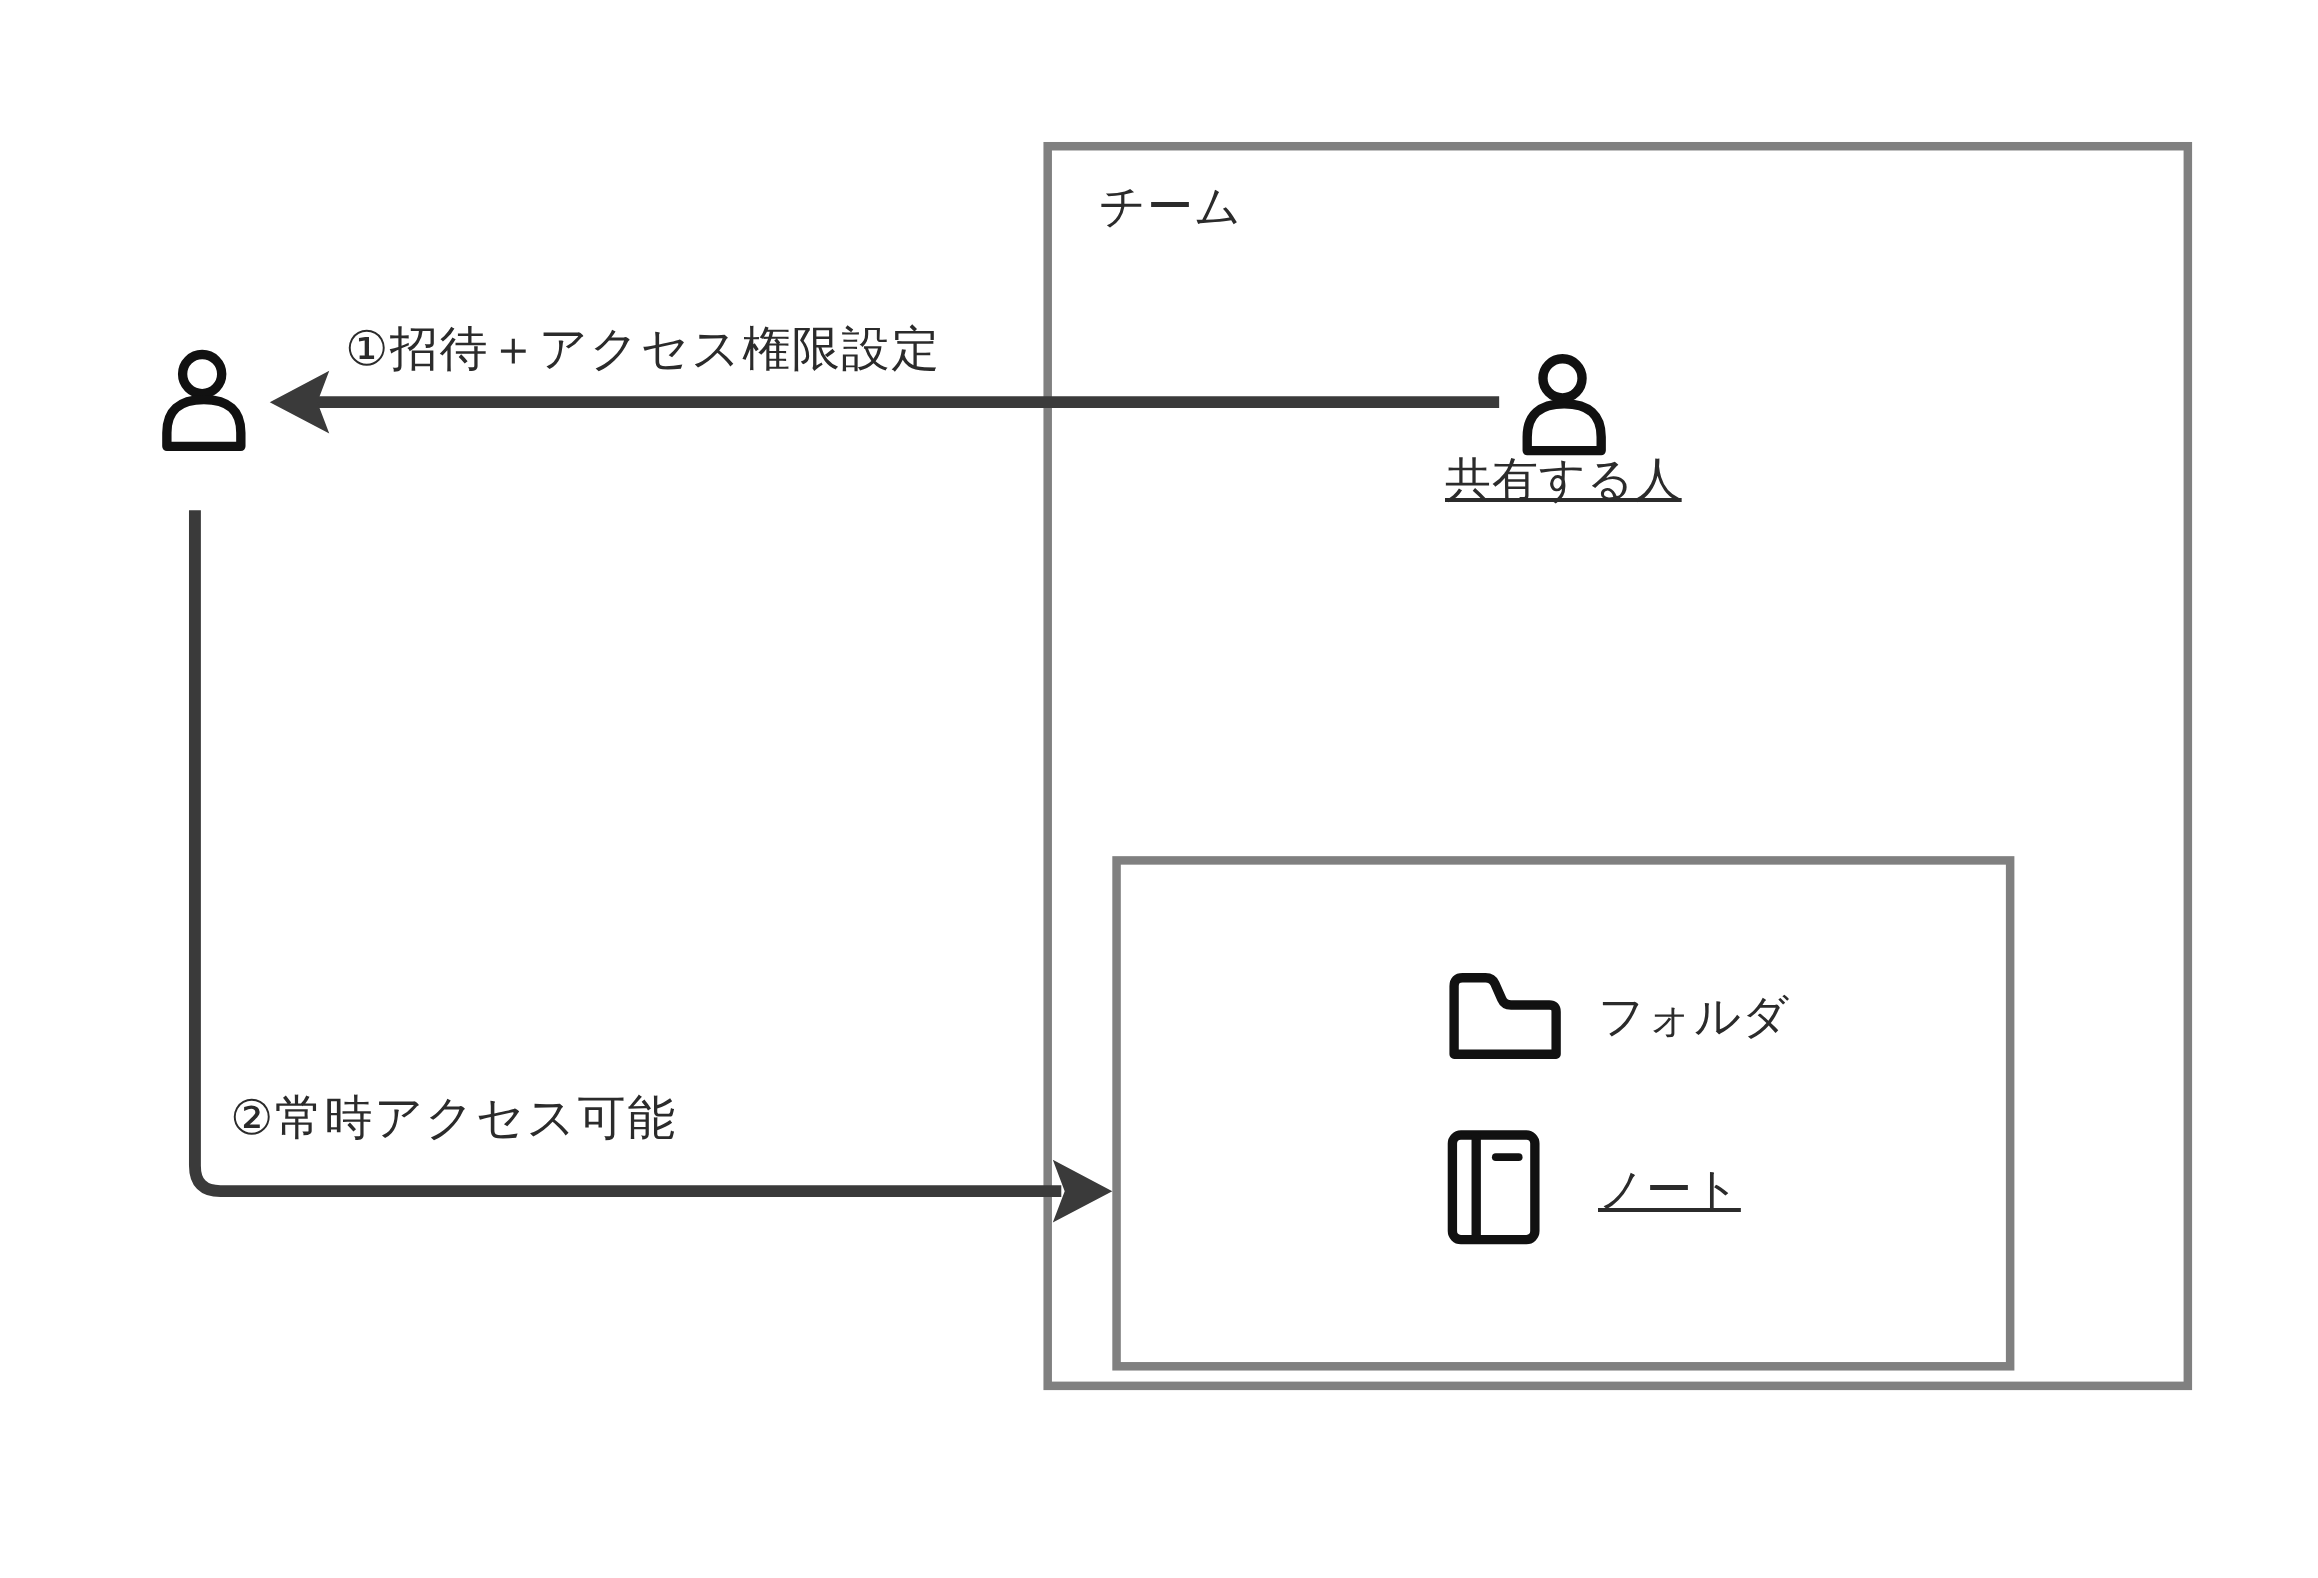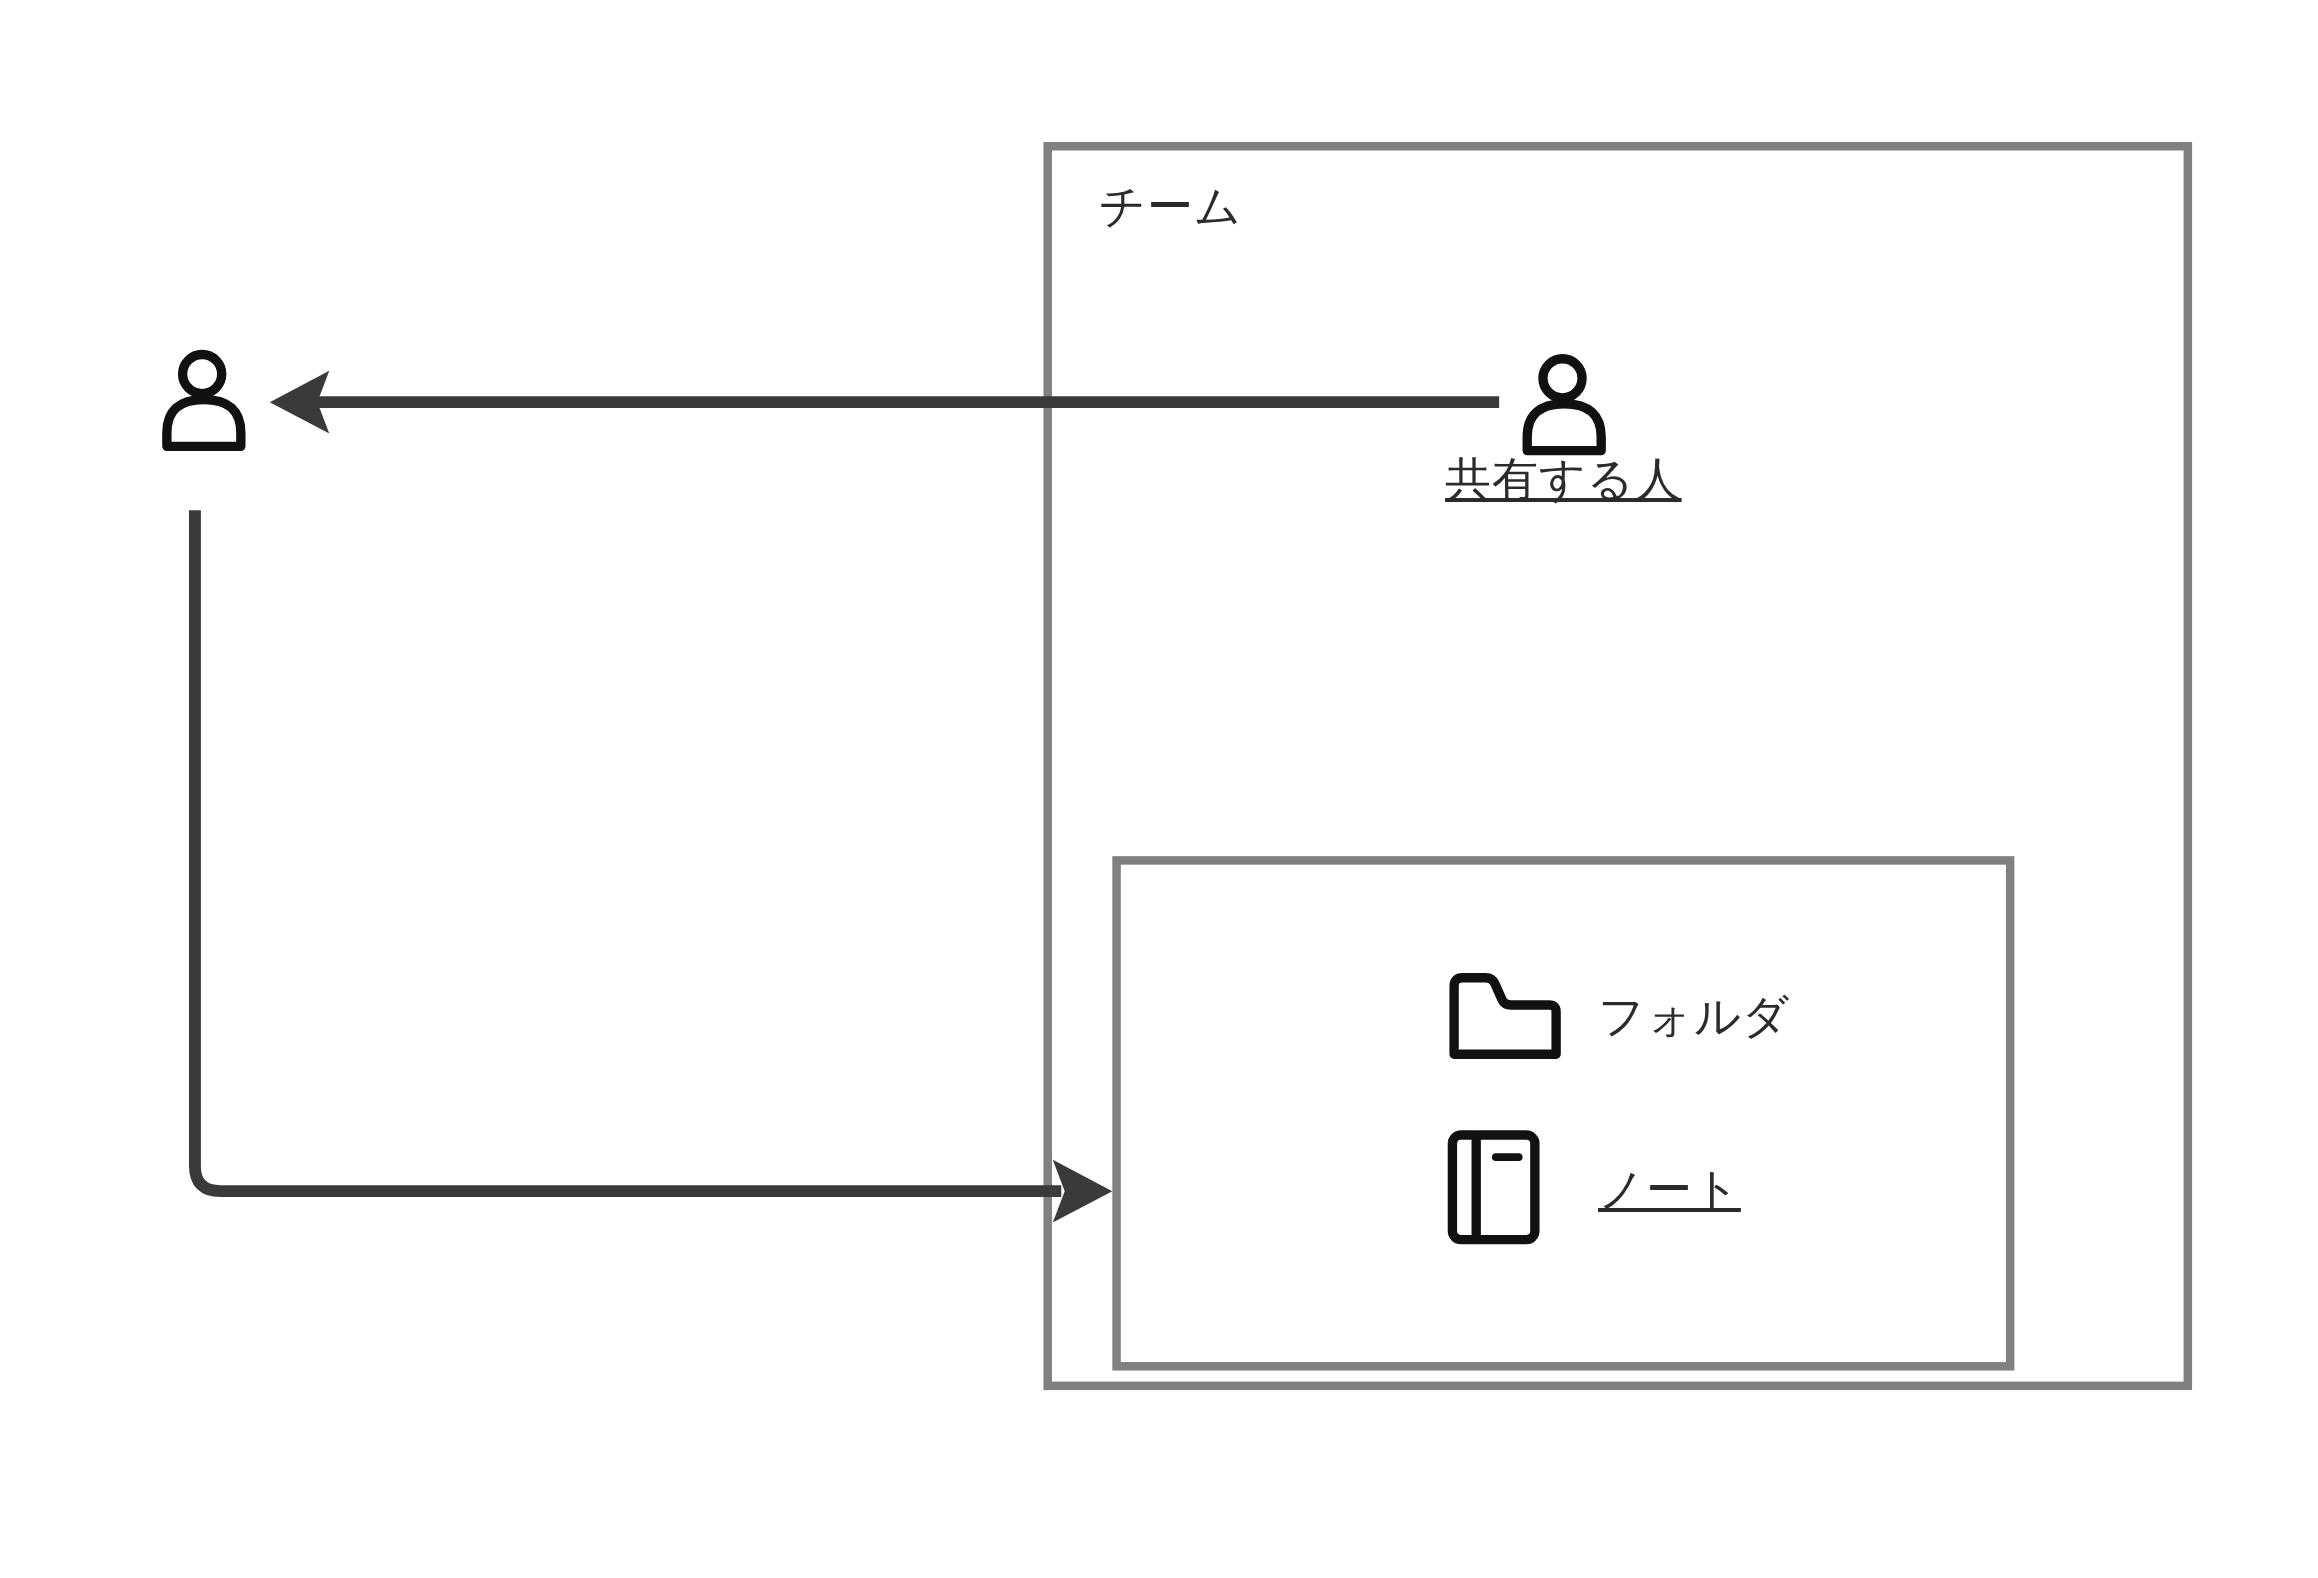--- a/index.html
+++ b/index.html
@@ -78,16 +78,18 @@
   <div class="label" style="left:1099px;top:180px;">チーム</div>
 
 
   <div class="label" style="left:1598px;top:990px;">フォルダ</div>
 
   <div class="label" style="left:1598px;top:1163px;text-decoration:underline;">ノート</div>
 
 
   <div class="label" style="left:1445px;top:453px;text-decoration:underline;">共有する人</div>
 
+  <div class="label arrow-note" style="left:345px;top:321px;">①招待＋アクセス権限設定</div>
 
+  <div class="label arrow-note" style="left:230px;top:1090px;">②常時アクセス可能</div>
 
 </div>
 
 
 </body></html>

